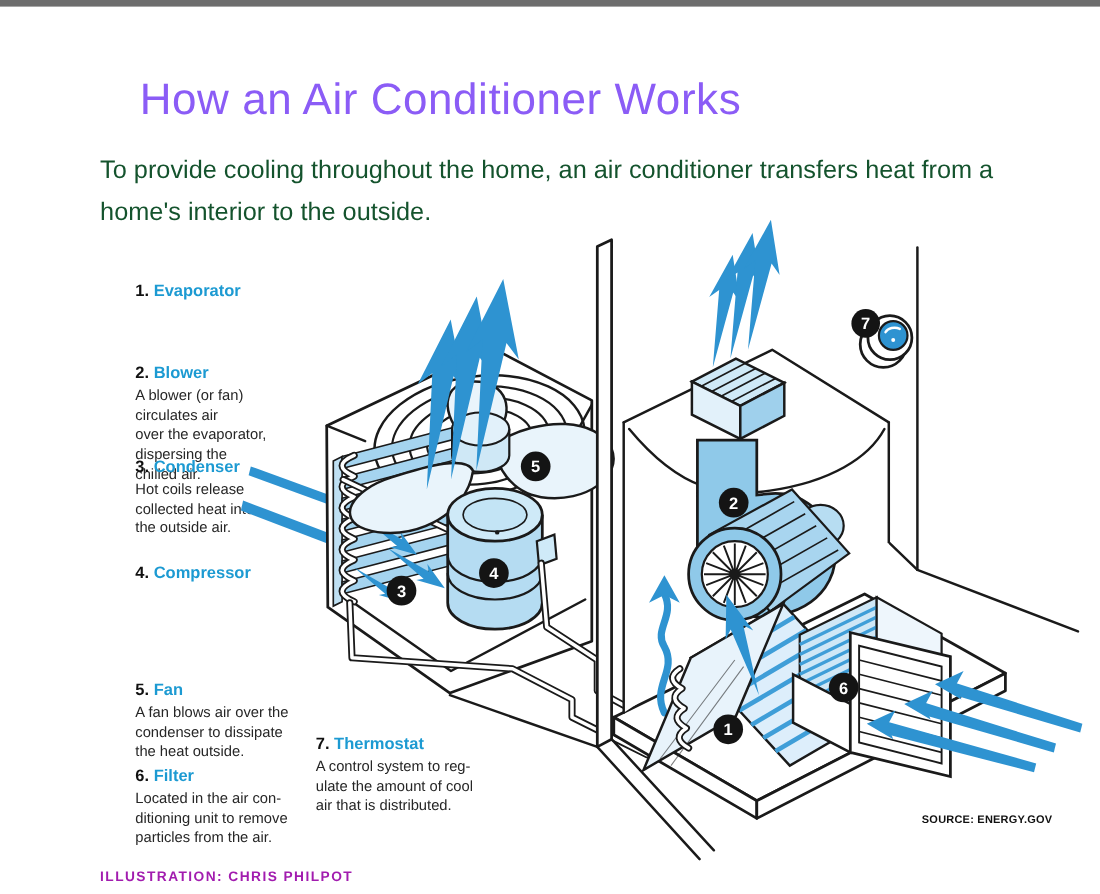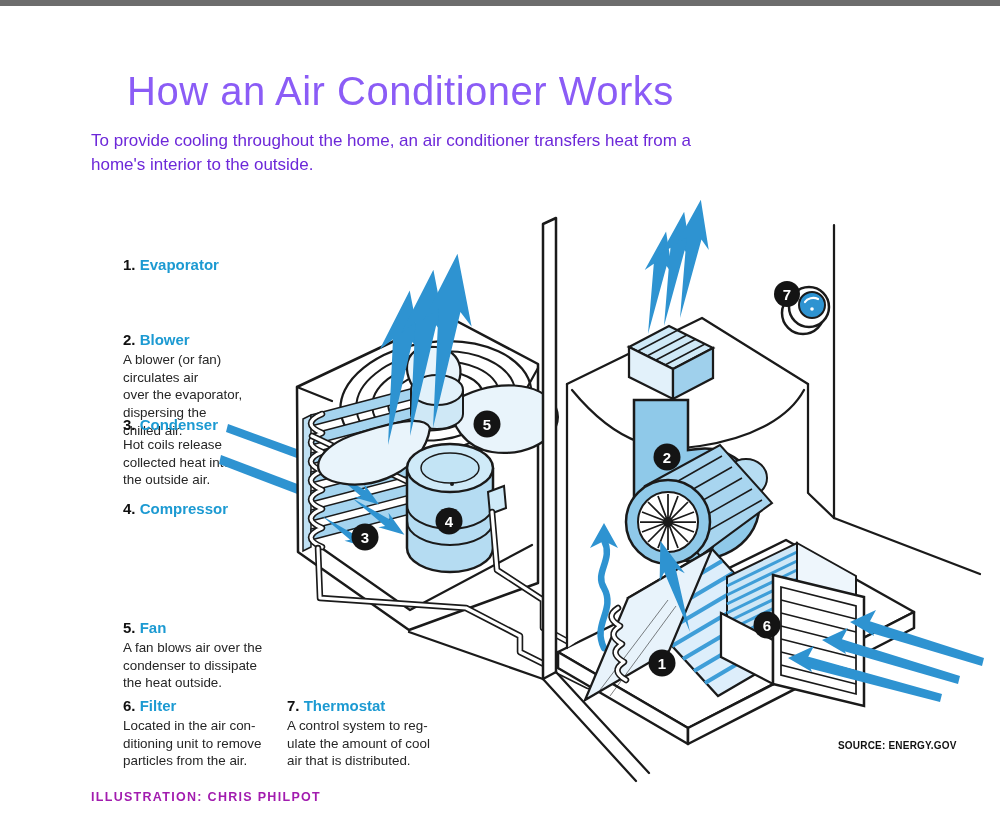--- a/index.html
+++ b/index.html
@@ -1,19 +1,19 @@
 <!DOCTYPE html>
 <html><head>
 <meta charset="utf-8">
 <style>
   html,body{margin:0;padding:0;background:#fff;}
   body{width:1000px;height:813px;position:relative;font-family:"Liberation Sans",sans-serif;overflow:hidden;}
   .topbar{position:absolute;left:0;top:0;width:1000px;height:6px;background:#6d6d6d;}
   .title{position:absolute;left:91px;top:42px;font-size:40px;font-weight:300;color:#8b5cf6;letter-spacing:.5px;white-space:nowrap;margin-left:36px;}
-  .subtitle{position:absolute;left:91px;top:112px;width:870px;font-size:17px;color:#6d28d9;line-height:24px;white-space:pre-line;}
+  .subtitle{position:absolute;left:91px;top:112px;width:870px;font-size:23px;color:#14532d;line-height:38px;white-space:pre-line;}
   .legend-item{position:absolute;width:172px;}
   .legend-head{font-size:15px;font-weight:bold;color:#111;margin-bottom:3px;}
   .legend-head .nm{color:#1c9ad2;}
   .legend-desc{font-size:13.4px;line-height:1.32;color:#262626;white-space:pre-line;}
   .source{position:absolute;left:838px;top:740px;font-size:10px;font-weight:bold;color:#111;letter-spacing:.2px;}
   .credit{position:absolute;left:91px;top:790px;font-size:12.5px;font-weight:bold;color:#a21caf;letter-spacing:1.3px;}
   svg{position:absolute;left:0;top:0;}
   .oln{fill:#fff;stroke:#1a1a1a;stroke-width:2.5;stroke-linejoin:round;}
   .ln{fill:none;stroke:#1a1a1a;stroke-width:2.25;stroke-linejoin:round;stroke-linecap:round;}
   .thin{fill:none;stroke:#1a1a1a;stroke-width:1.5;}
@@ -41,36 +41,36 @@
 over the evaporator,
 dispersing the
 chilled air.</div>
 </div>
 <div class="legend-item" style="left:123px;top:416px">
   <div class="legend-head"><span class="num">3.</span> <span class="nm">Condenser</span></div>
   <div class="legend-desc">Hot coils release
 collected heat into
 the outside air.</div>
 </div>
-<div class="legend-item" style="left:123px;top:500px">
+<div class="legend-item" style="left:123px;top:512px">
   <div class="legend-head"><span class="num">4.</span> <span class="nm">Compressor</span></div>
 </div>
 <div class="legend-item" style="left:123px;top:619px">
   <div class="legend-head"><span class="num">5.</span> <span class="nm">Fan</span></div>
   <div class="legend-desc">A fan blows air over the
 condenser to dissipate
 the heat outside.</div>
 </div>
 <div class="legend-item" style="left:123px;top:697px">
   <div class="legend-head"><span class="num">6.</span> <span class="nm">Filter</span></div>
   <div class="legend-desc">Located in the air con-
 ditioning unit to remove
 particles from the air.</div>
 </div>
-<div class="legend-item" style="left:287px;top:697px;width:160px">
+<div class="legend-item" style="left:287px;top:668px;width:160px">
   <div class="legend-head"><span class="num">7.</span> <span class="nm">Thermostat</span></div>
   <div class="legend-desc">A control system to reg-
 ulate the amount of cool
 air that is distributed.</div>
 </div>
 
 <svg width="1000" height="813" viewBox="0 0 1000 813">
   <defs>
     <path id="ua" d="M0,0 L5,-54 L11,-48 L0,-80 L-11,-48 L-5,-54 Z"></path>
   </defs>

